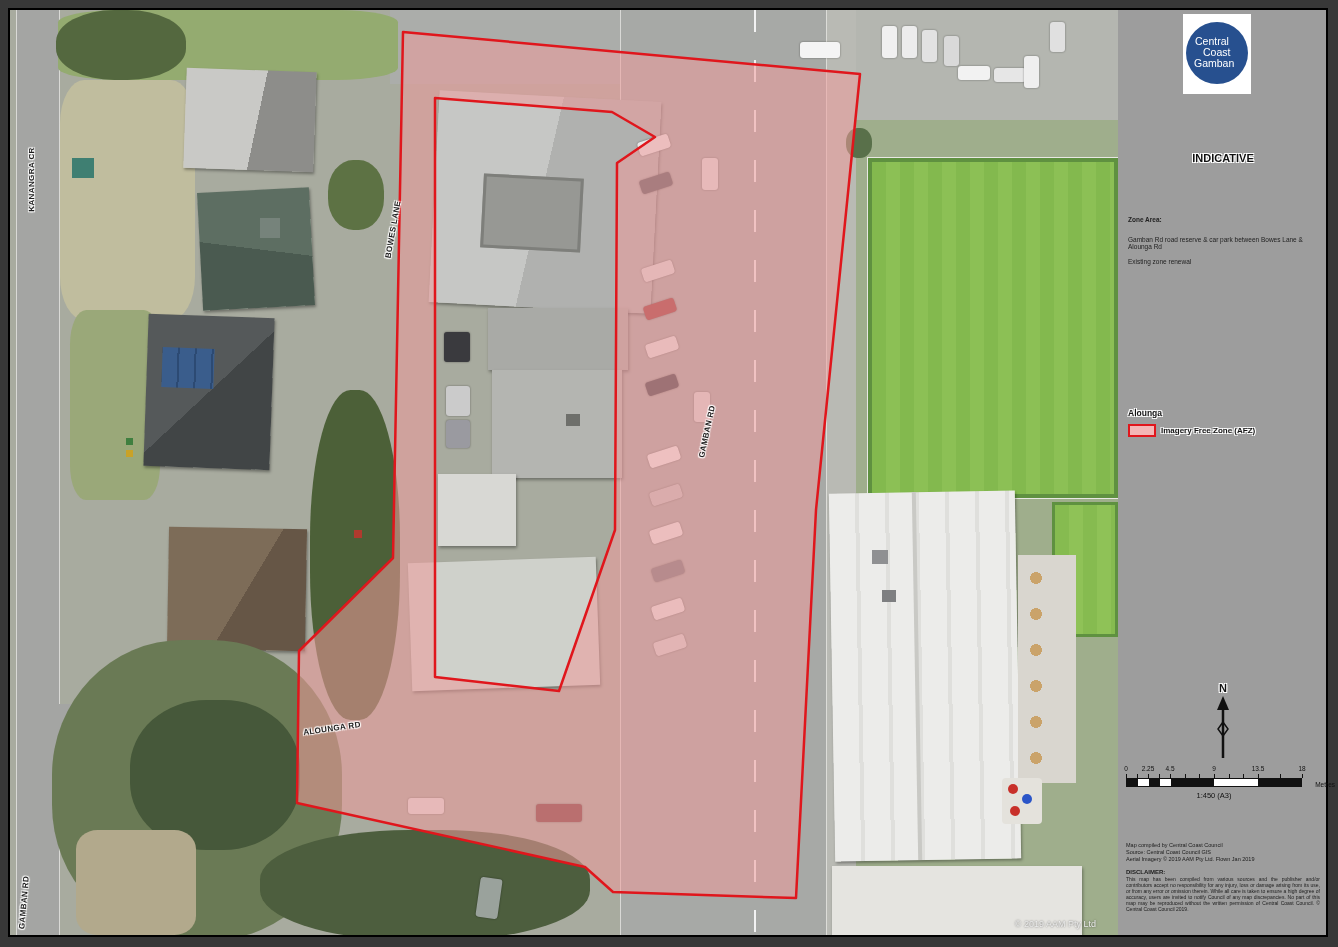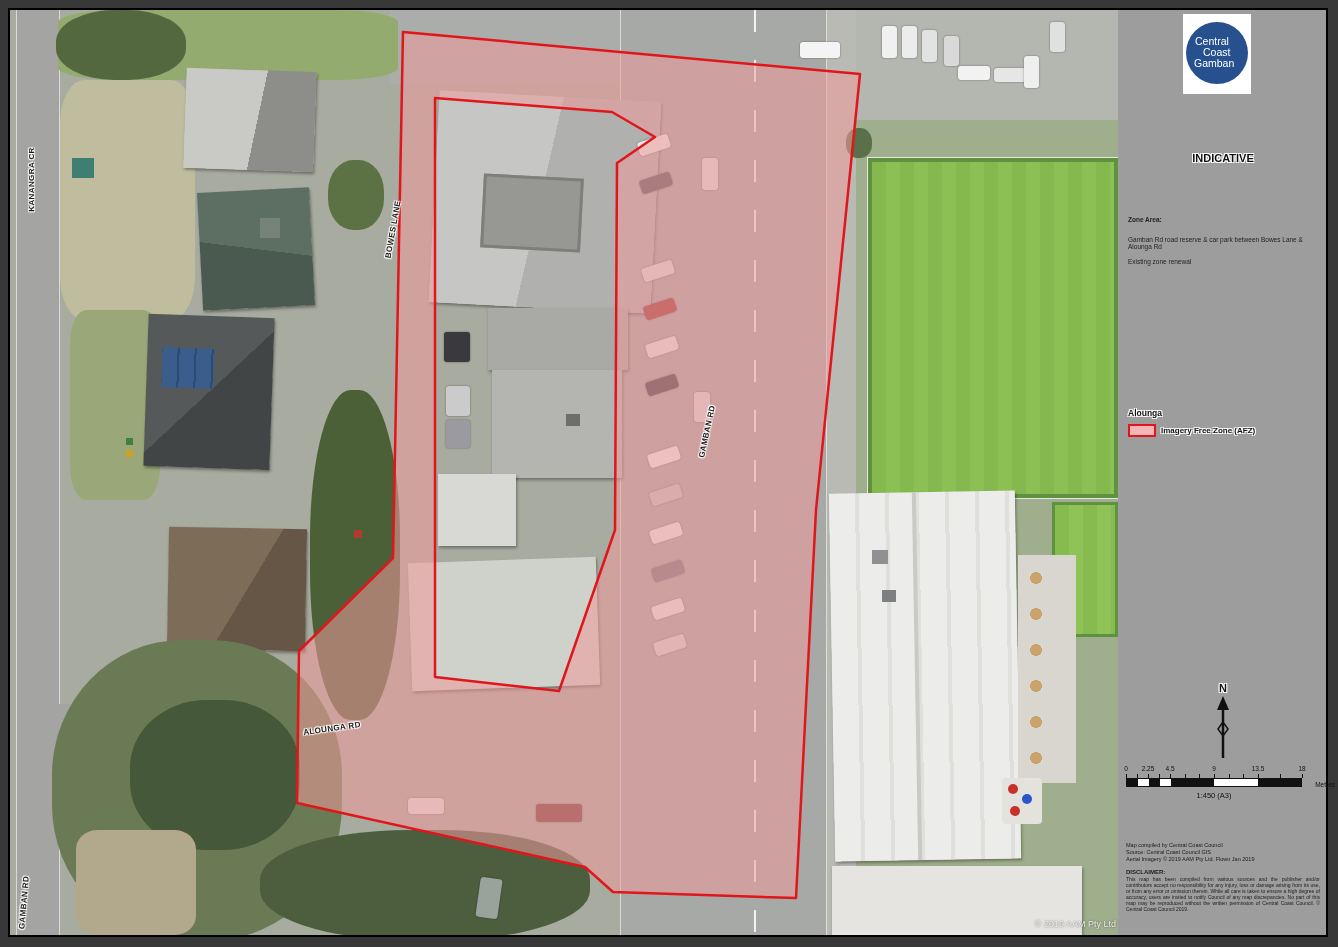--- a/index.html
+++ b/index.html
@@ -155,21 +155,21 @@
         <path fill-rule="evenodd" d="M393,22 L850,64 L806,500 L786,888 L603,882 L575,857 L287,793 L289,641 L383,548 Z
              M425,88 L602,102 L645,127 L607,153 L605,520 L549,681 L425,667 Z" fill="#ef9a9a" fill-opacity="0.55" stroke="#e0161c" stroke-width="2.5" stroke-linejoin="round"></path>
       </svg>
 
       <div class="abs street-label" style="left:-24px;top:165px;transform:rotate(-90deg);"><span>KANANGRA CR</span></div>
       <div class="abs street-label" style="left:338px;top:215px;transform:rotate(-80deg);"><span>BOWES LANE</span></div>
       <div class="abs street-label" style="left:652px;top:417px;transform:rotate(-78deg);"><span>GAMBAN RD</span></div>
       <div class="abs street-label" style="left:277px;top:714px;transform:rotate(-8deg);"><span>ALOUNGA RD</span></div>
       <div class="abs street-label" style="left:-31px;top:888px;transform:rotate(-85deg);"><span>GAMBAN RD</span></div>
 
-      <div class="abs map-copyright" style="right:2px;bottom:6px;margin-top:48px;">© 2019 AAM Pty Ltd</div>
+      <div class="abs map-copyright" style="right:22px;bottom:6px;margin-top:48px;">© 2019 AAM Pty Ltd</div>
     </div>
 
     <div class="sidebar">
 
       <div class="abs logo-box">
         <div class="abs logo-circle">
           <div style="padding-left:9px;">Central</div>
           <div style="padding-left:17px;">Coast</div>
           <div style="padding-left:8px;">Gamban</div>
         </div>

